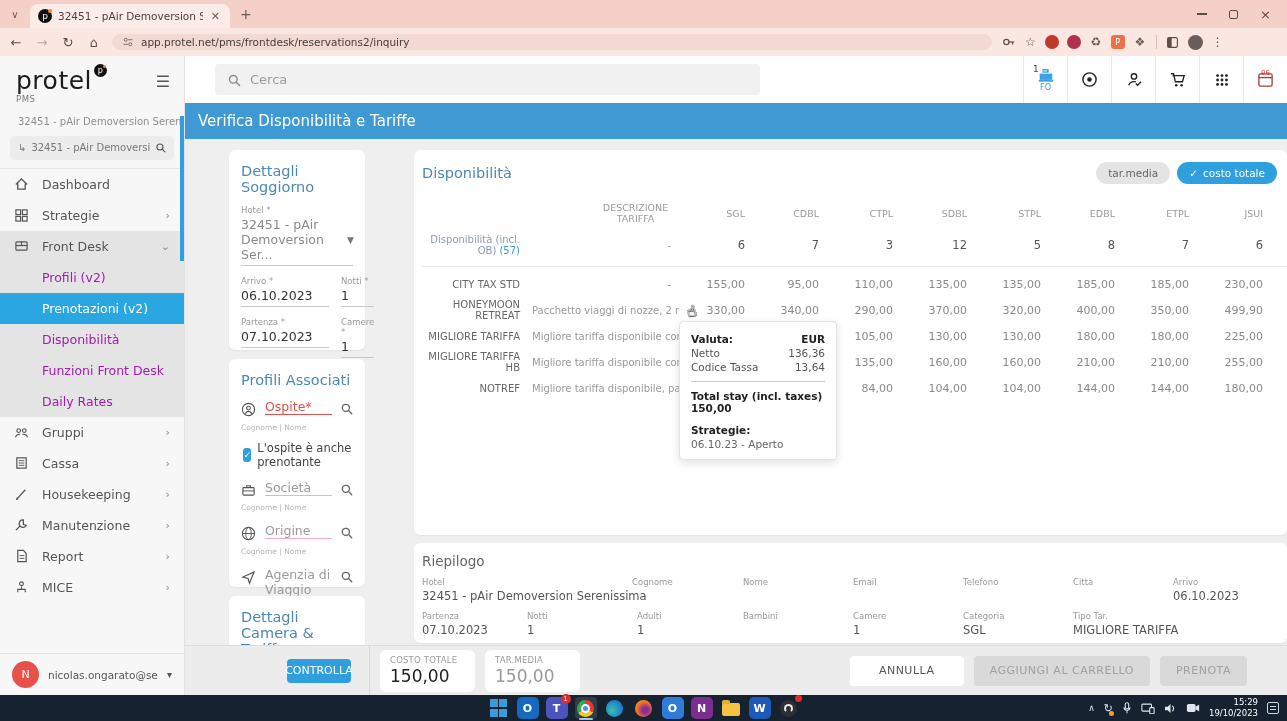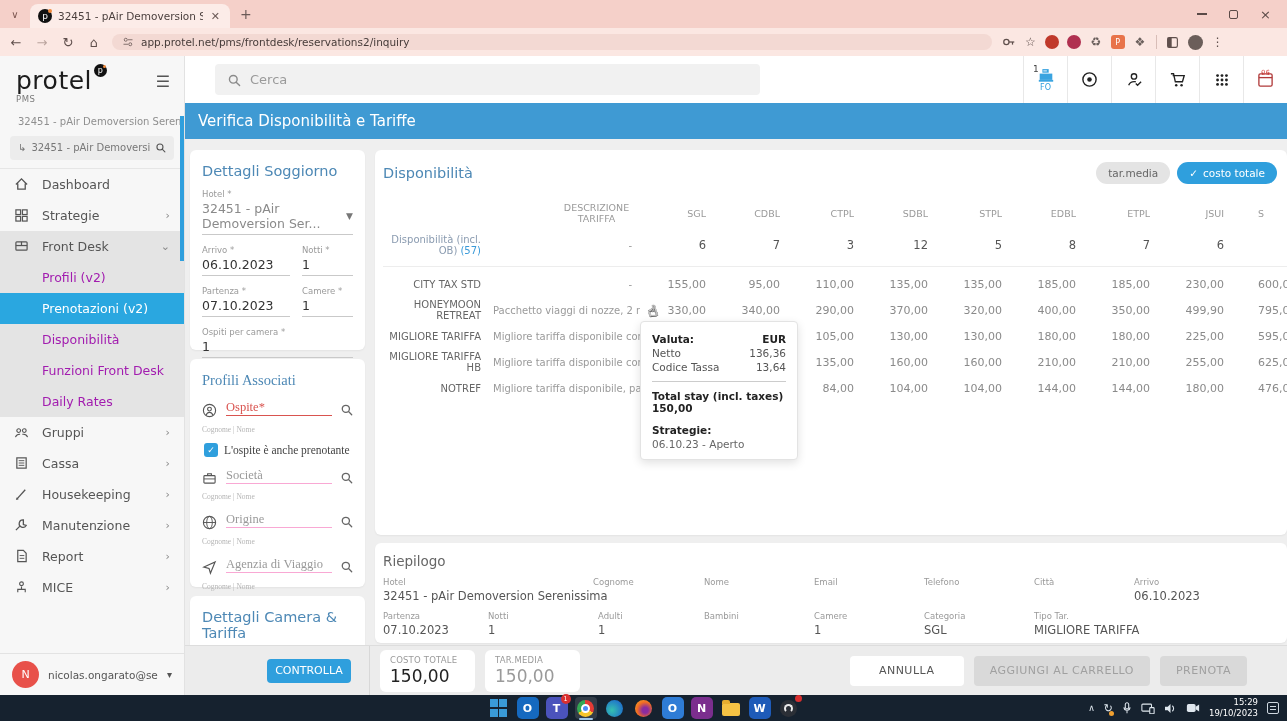--- a/index.html
+++ b/index.html
@@ -69,26 +69,26 @@
   .icon-cell { width:44px; border-left:1px solid #e8e8e8; display:flex; flex-direction:column; align-items:center; justify-content:center; color:#333; position:relative; }
   .reg-num { position:absolute; top:8px; left:9px; font-size:9px; color:#444; }
   .reg-fo { font-size:8px; color:#2f9fdd; margin-top:1px; }
   .cal-day { position:absolute; font-size:7px; color:#d9534f; top:13px; }
 
   .banner { height:36px; background:#3f9ad3; color:#fff; display:flex; align-items:center; padding:0 13px; font-size:15px; flex:0 0 auto; }
 
   .content { flex:1; background:#efefef; display:flex; gap:10px; padding:11px 0 0 5px; min-height:0; overflow:hidden; }
   .left-col { width:175px; flex:0 0 auto; display:flex; flex-direction:column; gap:9px; }
   .right-col { flex:1; display:flex; flex-direction:column; gap:8px; min-width:0; }
-  .card { background:#fff; border-radius:6px; box-shadow:0 1px 2px rgba(0,0,0,.05); }
+  .card { background:#fff; border-radius:6px; box-shadow:0 1px 2px rgba(0,0,0,.05);margin-left:39px; }
   .card-title { color:#4d88b5; font-size:14.5px; }
 
   
   .stay-card { padding:13px 12px; height:200px; }
-  .prof-card { padding:13px 12px; height:228px;font-family:Liberation Serif, serif; }
+  .prof-card { padding:13px 12px; height:228px; }
   .room-card { padding:13px 12px; flex:1; }
   .fld { margin-top:10px; }
   .fld-label { font-size:8.5px; color:#9a9a9a; }
   .fld-value { font-size:12.5px; color:#333; border-bottom:1px solid #c9c9c9; padding:2px 0 3px 0; display:flex; align-items:center; gap:23px; }
   .fld-value.muted { color:#8a8a8a; }
   .fld-value .cal { color:#555; margin-left:auto; margin-right:24px;}
   .fld-value .dd { margin-left:auto; color:#777; font-size:9px; }
   .fld-grid { display:grid; grid-template-columns:88px 1fr; column-gap:12px; }
   .prof-row { display:flex; align-items:flex-start; gap:8px; margin-top:11px; }
   .prof-ic { width:16px; color:#555; margin-top:3px; flex:0 0 auto; }
@@ -139,21 +139,21 @@
   .riep-grid { display:grid; margin-top:8px; }
   .riep-grid.r1 { grid-template-columns:210px 111px 110px 110px 110px 100px 1fr; }
   .riep-grid.r2 { grid-template-columns:105px 110px 106px 110px 110px 110px 1fr; }
   .riep-cell .rl { font-size:8.5px; color:#9a9a9a; }
   .riep-cell .rv { font-size:11.5px; color:#555; margin-top:2px; min-height:14px; white-space:nowrap; }
 
   
   .footerbar { height:50px; background:#ececec; border-top:1px solid #ddd; display:flex; align-items:center; flex:0 0 auto; }
   .controlla-zone { width:185px; display:flex; justify-content:flex-end; padding-right:18px; border-right:1px solid #d8d8d8; height:100%; align-items:center; flex:0 0 auto;}
   .btn { border-radius:4px; font-size:11px; display:flex; align-items:center; justify-content:center; }
-  .btn.blue { background:#2f9fdd; color:#fff; width:84px; height:24px; }
+  .btn.blue { background:#2f9fdd; color:#fff; width:64px; height:24px; }
   .sumcard { background:#fff; border-radius:6px; width:95px; height:42px; margin-left:10px; padding:5px 10px; }
   .sumcard .sl { font-size:8.5px; color:#9a9a9a; letter-spacing:.2px; }
   .sumcard .sv { font-size:17px; color:#222; margin-top:1px; }
   .sumcard.muted .sv { color:#9a9a9a; }
   .foot-actions { margin-left:auto; display:flex; gap:10px; padding-right:40px; }
   .btn.white { background:#fff; color:#555; width:114px; height:30px; letter-spacing:.5px; }
   .btn.gray { background:#d9d9d9; color:#a0a0a0; height:30px; letter-spacing:.5px; padding:0 16px; }
 
   
   .taskbar { height:26px; background:#16222f; display:flex; align-items:center; padding:0 8px; flex:0 0 auto; position:relative; }

